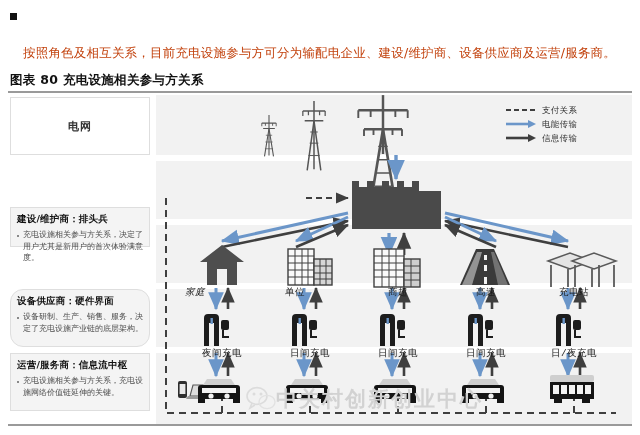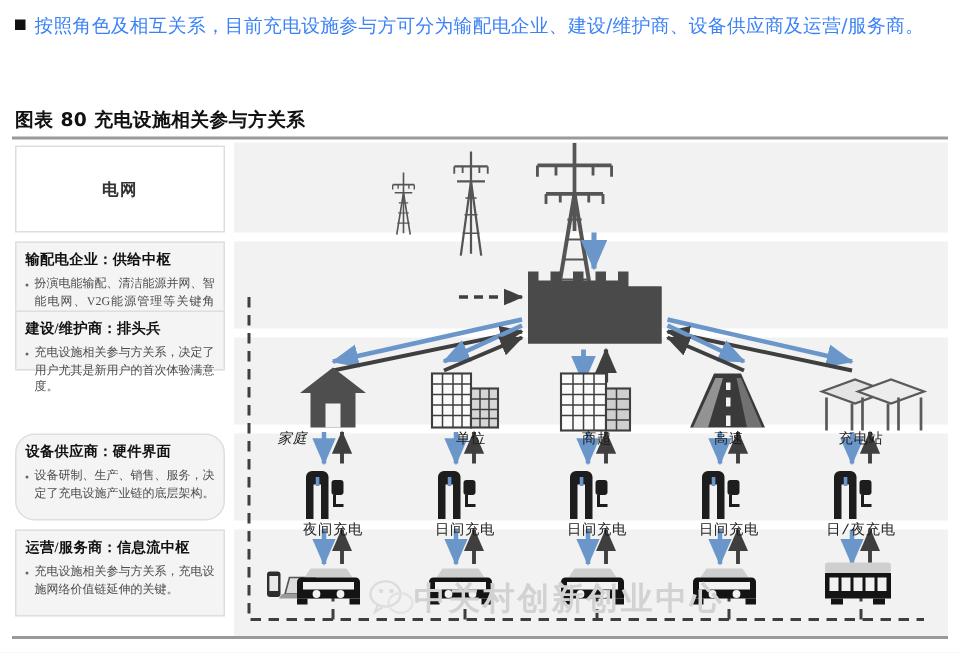--- a/index.html
+++ b/index.html
@@ -13,22 +13,23 @@
   }
   
   .intro{
     position:absolute;left:0;top:6px;width:640px;
     display:flex;gap:6px;padding:0 14px 0 10px;box-sizing:border-box;
   }
   .bullet-sq{
     width:7px;height:7px;background:#111;flex:0 0 7px;margin-top:7px;
   }
   .intro-text{
-    font-size:12.5px;line-height:21px;letter-spacing:.2px;color:#3b82f6;
+    font-size:12.5px;line-height:21px;letter-spacing:.2px;color:#c2410c;
     text-align:justify;
+    margin-top:36px;
   }
   
   .fig-title{
     position:absolute;left:10px;top:72px;width:620px;
     font-size:12.5px;font-weight:bold;color:#111;letter-spacing:.3px;
   }
   .fig-rule{
     position:absolute;left:8px;top:91px;width:624px;height:2px;background:#9a9a9a;
   }
   
@@ -41,21 +42,21 @@
     background:#f2f2f2;overflow:hidden;
   }
   
   .band{position:absolute;left:0;width:476px;background:#ffffff;opacity:.95;}
   
   .col-left{
     position:absolute;left:0;top:0;width:144px;height:330px;
   }
   .card{
     position:absolute;left:2px;width:140px;
-    background:#f4f4f4;border:1px solid #dedede;box-sizing:border-box;font-family:Liberation Serif, serif;
+    background:#f4f4f4;border:1px solid #dedede;box-sizing:border-box;
   }
   .card.plain{
     background:#ffffff;display:flex;align-items:center;justify-content:center;
   }
   .card-title{
     font-size:9.5px;font-weight:bold;color:#111;margin:5px 6px 3px 6px;letter-spacing:.2px;
   }
   .card-body{
     display:flex;gap:4px;margin:0 6px 5px 6px;
   }
@@ -93,27 +94,20 @@
 <div class="fig-rule"></div>
 
 <div class="figure">
 
   <div class="col-left">
 
     <div class="card plain" style="top:2px;height:58px;">
       <div class="grid-label">电网</div>
     </div>
 
-    <div class="card" style="top:66px;height:58px;">
-      <div class="card-title">输配电企业：供给中枢</div>
-      <div class="card-body">
-        <div class="dot"></div>
-        <div class="card-text">扮演电能输配、清洁能源并网、智能电网、V2G能源管理等关键角色。</div>
-      </div>
-    </div>
 
     <div class="card" style="top:112px;height:40px;">
       <div class="card-title">建设/维护商：排头兵</div>
       <div class="card-body">
         <div class="dot"></div>
         <div class="card-text">充电设施相关参与方关系，决定了用户尤其是新用户的首次体验满意度。</div>
       </div>
     </div>
 
     <div class="card" style="top:194px;height:58px;border-radius:13px;">
@@ -374,23 +368,45 @@
             <rect x="19" y="10" width="6" height="9"></rect>
             <rect x="27" y="10" width="6" height="9"></rect>
             <rect x="35" y="10" width="6" height="9"></rect>
           </g>
           <rect x="4" y="24" width="8" height="4" fill="#141414"></rect>
           <rect x="32" y="24" width="8" height="4" fill="#141414"></rect>
         </g>
       </g>
     </svg>
 
+    <div class="legend">
+      <div class="legend-row">
+        <svg width="30" height="10">
+          <line x1="0" y1="5" x2="30" y2="5" stroke="#3f3f3f" stroke-width="2" stroke-dasharray="5,3"></line>
+        </svg>
+        <span class="legend-label">支付关系</span>
+      </div>
+      <div class="legend-row">
+        <svg width="30" height="10">
+          <line x1="0" y1="5" x2="23" y2="5" stroke="#6b96c9" stroke-width="2.6"></line>
+          <path d="M22,1 L30,5 L22,9 z" fill="#6b96c9"></path>
+        </svg>
+        <span class="legend-label">电能传输</span>
+      </div>
+      <div class="legend-row">
+        <svg width="30" height="10">
+          <line x1="0" y1="5" x2="23" y2="5" stroke="#3f3f3f" stroke-width="2.6"></line>
+          <path d="M22,1 L30,5 L22,9 z" fill="#3f3f3f"></path>
+        </svg>
+        <span class="legend-label">信息传输</span>
+      </div>
+    </div>
 
     <div class="node-label" style="position:absolute;left:29px;top:190px;width:74px;text-align:left;font-style:italic;">家庭</div>
-    <div class="node-label" style="position:absolute;left:121px;top:190px;width:74px;text-align:center;">单位</div>
+    <div class="node-label" style="position:absolute;left:102px;top:190px;width:74px;text-align:center;">单位</div>
     <div class="node-label" style="position:absolute;left:205px;top:190px;width:74px;text-align:center;">商超</div>
     <div class="node-label" style="position:absolute;left:293px;top:190px;width:74px;text-align:center;">高速</div>
     <div class="node-label" style="position:absolute;left:381px;top:190px;width:74px;text-align:center;">充电站</div>
 
     <div class="charge-label" style="left:29px;top:252px;">夜间充电</div>
     <div class="charge-label" style="left:117px;top:252px;">日间充电</div>
     <div class="charge-label" style="left:205px;top:252px;">日间充电</div>
     <div class="charge-label" style="left:293px;top:252px;">日间充电</div>
     <div class="charge-label" style="left:381px;top:252px;font-family:Liberation Mono, monospace;">日/夜充电</div>
   </div>

